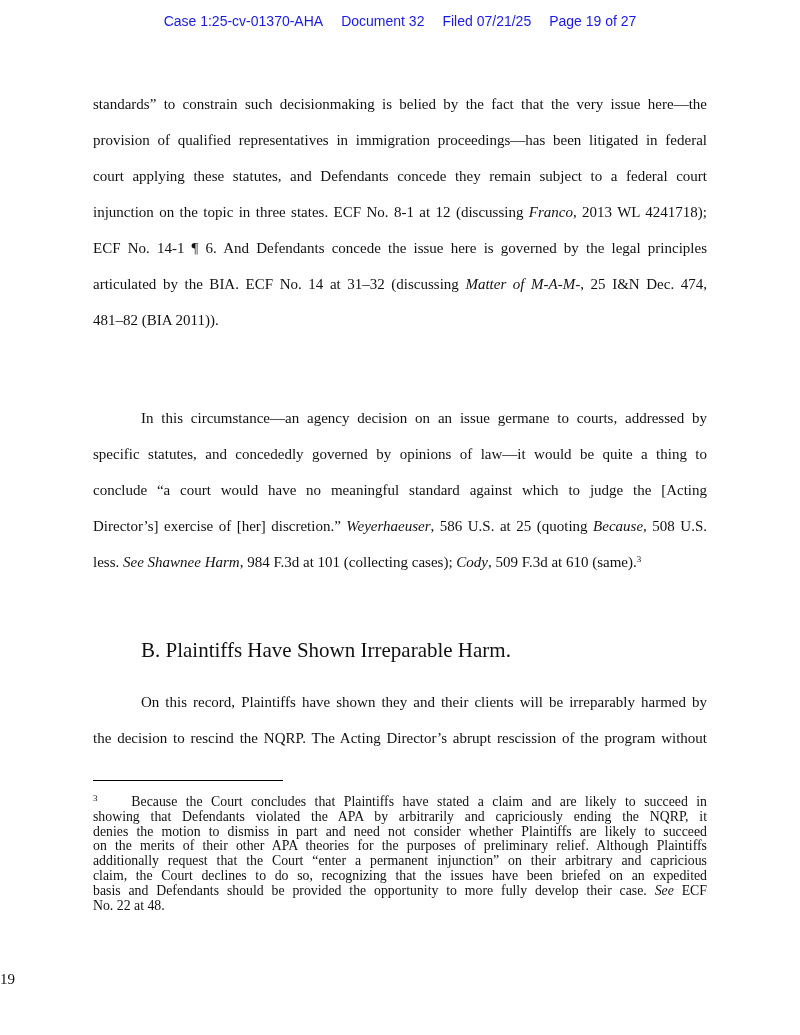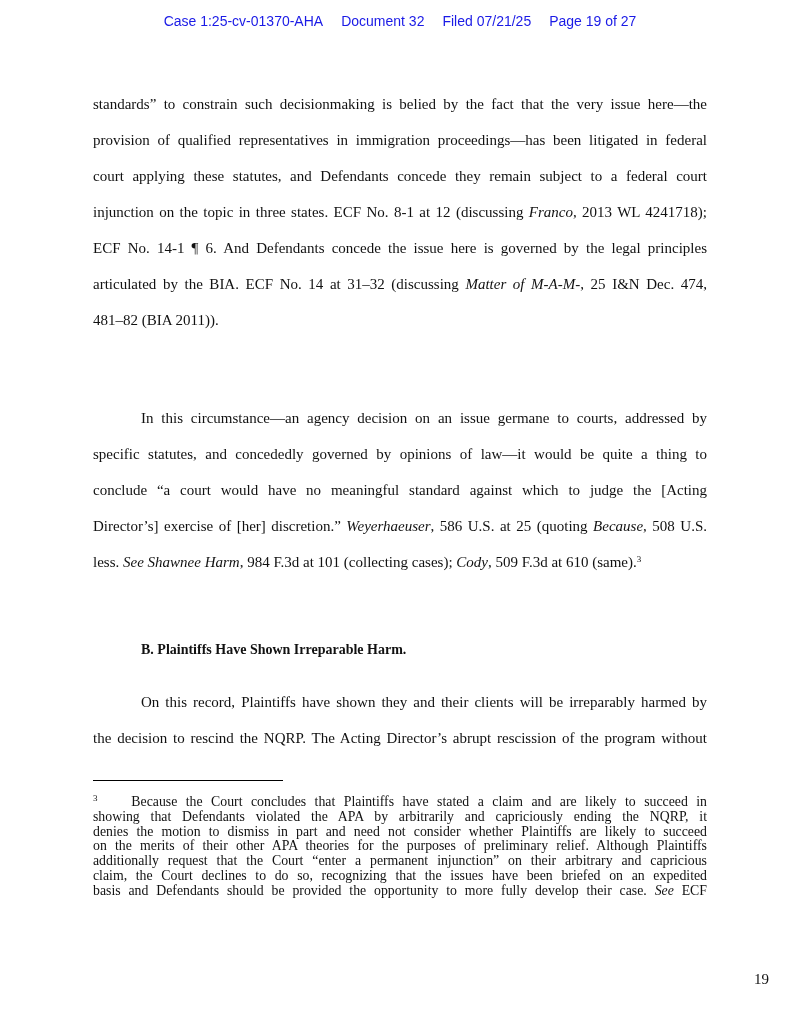--- a/index.html
+++ b/index.html
@@ -42,22 +42,22 @@
       white-space: nowrap;
       text-align: justify;
       text-align-last: justify;
     }
     .line.last { text-align-last: left; }
     .indent { text-indent: 48px; }
     .heading {
       position: absolute;
       left: 141px;
       top: 632px;
-      font-size: 14px;
-      font-weight: bold;
+      font-size: 21px;
+      font-weight: normal;
       line-height: 36px;
     }
     .fn-rule {
       position: absolute;
       left: 93px;
       top: 780px;
       width: 190px;
       height: 0;
       border-top: 1px solid #000;
     }
@@ -75,23 +75,22 @@
       text-align: justify;
       text-align-last: justify;
     }
     .fn-line.last { text-align-last: left; }
     sup { font-size: 9px; line-height: 0; vertical-align: 5px; }
     .page-num {
       position: absolute;
       top: 971px;
       left: 0;
       width: 743px;
-      text-align: right;
+      text-align: left;
       font-size: 15px;
-      margin-left: 26px;
     }
     i { }
   </style>
 </head>
 <body>
 
 <div class="header"><span>Case 1:25-cv-01370-AHA</span><span>Document 32</span><span>Filed 07/21/25</span><span>Page 19 of 27</span></div>
 
 <div class="body-text" style="top:86px;">
   <span class="line">standards” to constrain such decisionmaking is belied by the fact that the very issue here—the</span>
@@ -121,15 +120,16 @@
 <div class="fn-rule"></div>
 
 <div class="footnote">
   <span class="fn-line"><sup>3</sup>&nbsp;&nbsp;&nbsp;&nbsp;<span>Because the Court concludes that Plaintiffs have stated a claim and are likely to succeed in</span></span>
   <span class="fn-line">showing that Defendants violated the APA by arbitrarily and capriciously ending the NQRP, it</span>
   <span class="fn-line">denies the motion to dismiss in part and need not consider whether Plaintiffs are likely to succeed</span>
   <span class="fn-line">on the merits of their other APA theories for the purposes of preliminary relief. Although Plaintiffs</span>
   <span class="fn-line">additionally request that the Court “enter a permanent injunction” on their arbitrary and capricious</span>
   <span class="fn-line">claim, the Court declines to do so, recognizing that the issues have been briefed on an expedited</span>
   <span class="fn-line"><span>basis and Defendants should be provided the opportunity to more fully develop their case. </span><i>See</i><span> ECF</span></span>
+  <span class="fn-line last">No. 22 at 48.</span>
 </div>
 
 <div class="page-num">19</div>
 
 </body></html>

